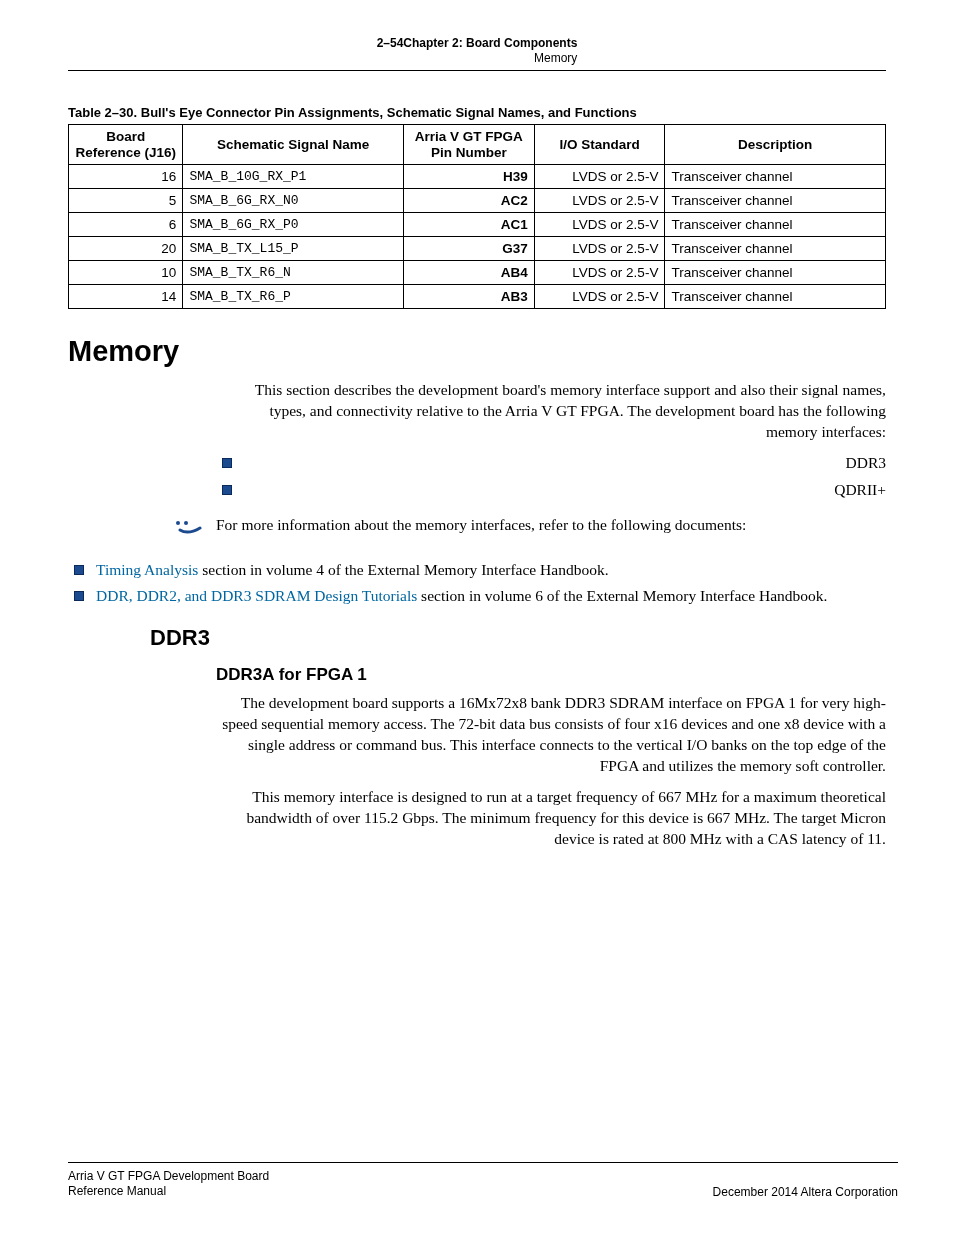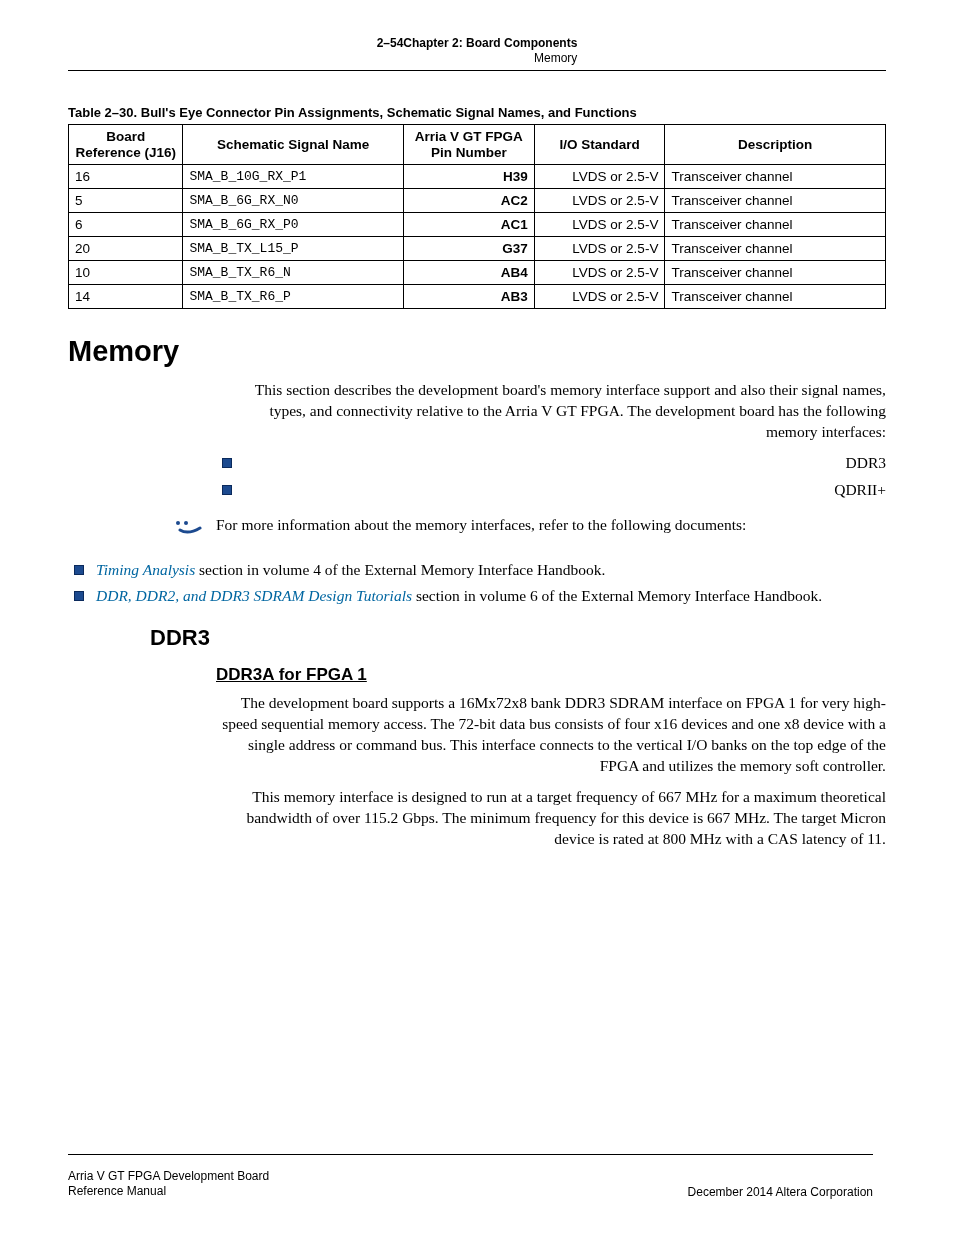--- a/index.html
+++ b/index.html
@@ -42,21 +42,21 @@
   table.pins th, table.pins td {
     border: 1px solid #000;
     padding: 4px 6px;
     vertical-align: middle;
   }
   table.pins th {
     font-weight: bold;
     text-align: center;
     line-height: 1.15;
   }
-  table.pins td.c1 { text-align: left; }
+  table.pins td.c1 { text-align: right; }
   table.pins td.c2 { font-family: "Courier New", monospace; font-size: 13px; }
   table.pins td.c3 { text-align: right; font-weight: bold; }
   table.pins td.c4 { text-align: right; }
   table.pins td.c5 { }
   h1.section {
     font-family: Arial, Helvetica, sans-serif;
     font-weight: bold;
     font-size: 29px;
     margin-bottom: 12px;
   }
@@ -93,46 +93,45 @@
     align-items: center;
     margin-left: 104px;
     margin-bottom: 24px;
     gap: 10px;
   }
   .note-row .txt { font-size: 15.5px; line-height: 1.35; flex: 1; }
   .note-icon { flex: 0 0 auto; width: 34px; display:flex; justify-content:center; padding-top:2px;}
   .doclist {
     margin-left: 148px;
   }
-  .doclist li span.link { color: #0066a1; font-style: italic; }
+  .doclist li span.link { color: #0066a1; }
   h2.sub {
     font-family: Arial, Helvetica, sans-serif;
     font-weight: bold;
     font-size: 22px;
     margin: 18px 0 14px 82px;
   }
   h3.subsub {
     font-family: Arial, Helvetica, sans-serif;
     font-weight: bold;
     font-size: 17px;
     margin: 0 0 8px 148px;
-    text-decoration: underline;
   }
   .footer {
     position: absolute;
     left: 68px;
-    right: 81px;
+    right: 56px;
     bottom: 36px;
     display: flex;
     justify-content: space-between;
     align-items: flex-end;
     font-family: Arial, Helvetica, sans-serif;
     font-size: 12px;
     border-top: 1px solid #000;
-    padding-top: 14px;
+    padding-top: 6px;
   }
   .footer .fl { line-height: 1.25; }
   .footer .fr { text-align: right; }
 </style>
 </head>
 <body>
 
 <div class="header">
   <div class="header-left">2–54</div>
   <div class="header-right">

